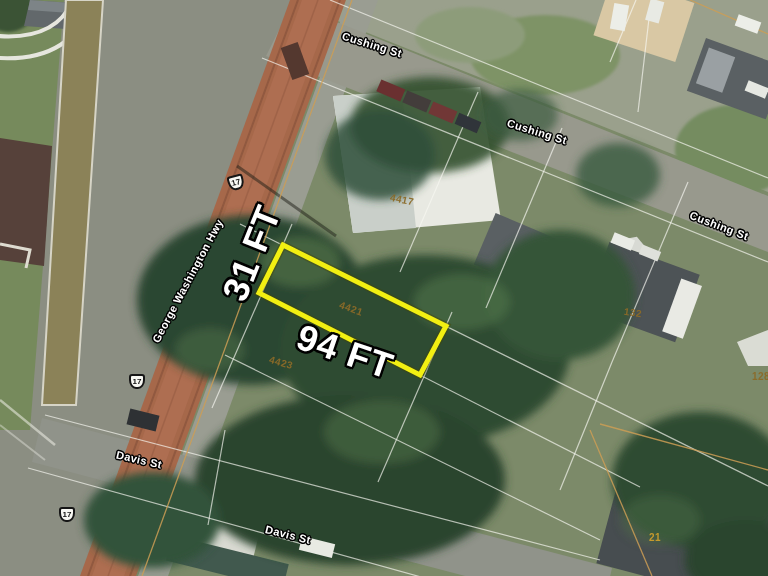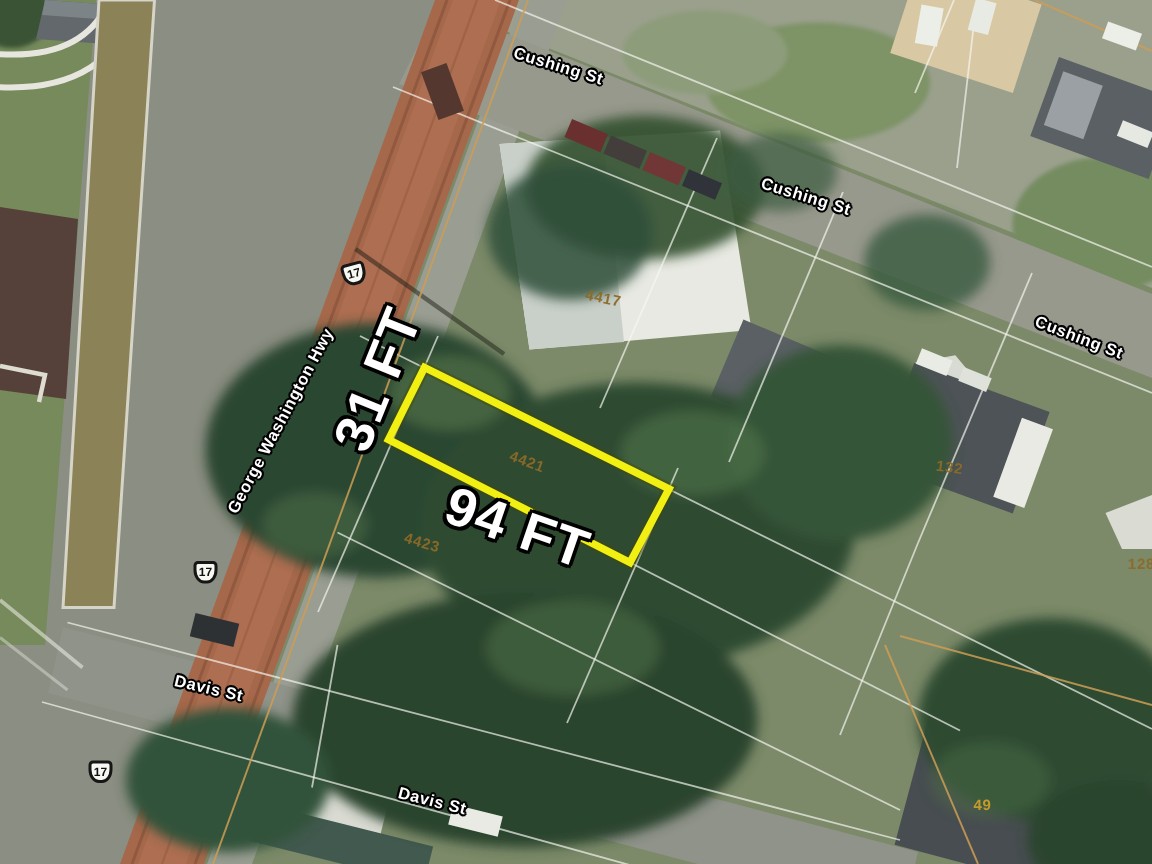--- a/index.html
+++ b/index.html
@@ -205,15 +205,15 @@
     </div>
 
     <div class="lbl dim" style="left:252px; top:253px; transform:translate(-50%,-50%) rotate(-68deg);">31 FT</div>
     <div class="lbl dim" style="left:345px; top:352px; transform:translate(-50%,-50%) rotate(19deg);">94 FT</div>
 
     <div class="lbl pnum" style="left:402px; top:200px; transform:translate(-50%,-50%) rotate(12deg);">4417</div>
     <div class="lbl pnum" style="left:351px; top:309px; transform:translate(-50%,-50%) rotate(20deg);">4421</div>
     <div class="lbl pnum" style="left:281px; top:363px; transform:translate(-50%,-50%) rotate(16deg);">4423</div>
     <div class="lbl pnum" style="left:633px; top:313px; transform:translate(-50%,-50%) rotate(8deg);">132</div>
     <div class="lbl pnum" style="left:761px; top:377px; transform:translate(-50%,-50%);">128</div>
-    <div class="lbl pnum bright" style="left:655px; top:538px; transform:translate(-50%,-50%);">49</div>
+    <div class="lbl pnum bright" style="left:655px; top:538px; transform:translate(-50%,-50%);">21</div>
   </div>
 </div>
 
 </body></html>

